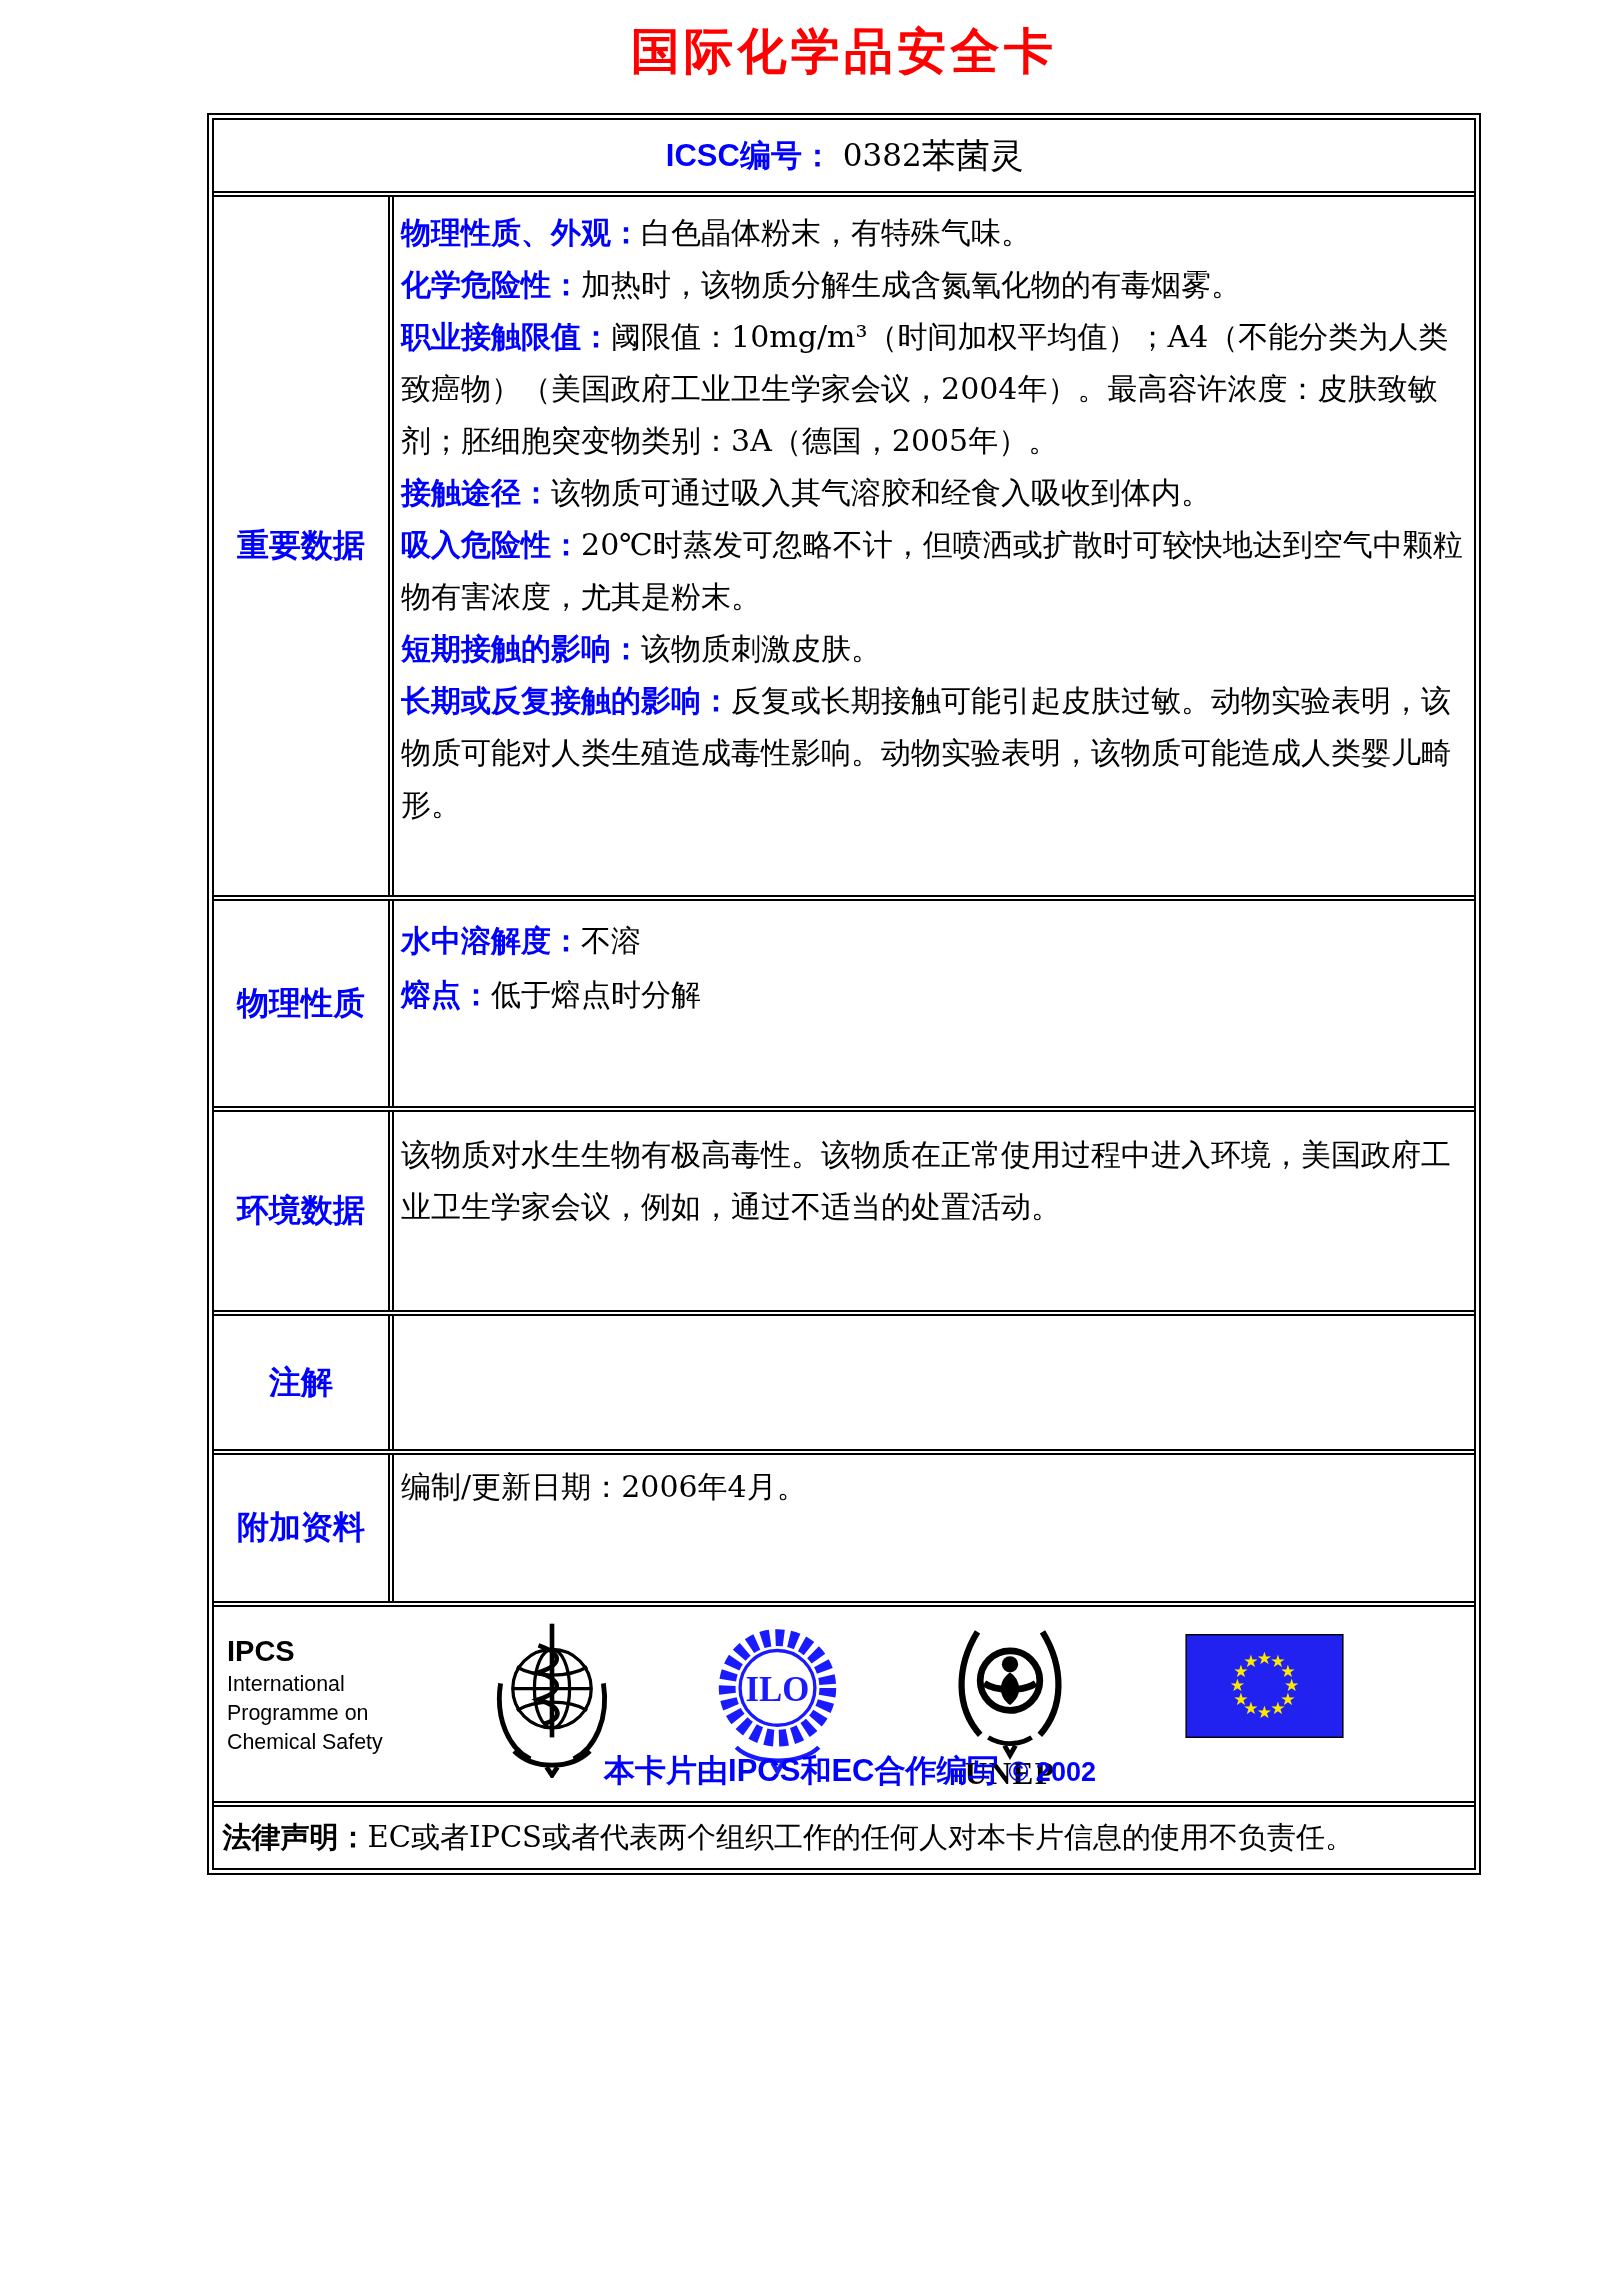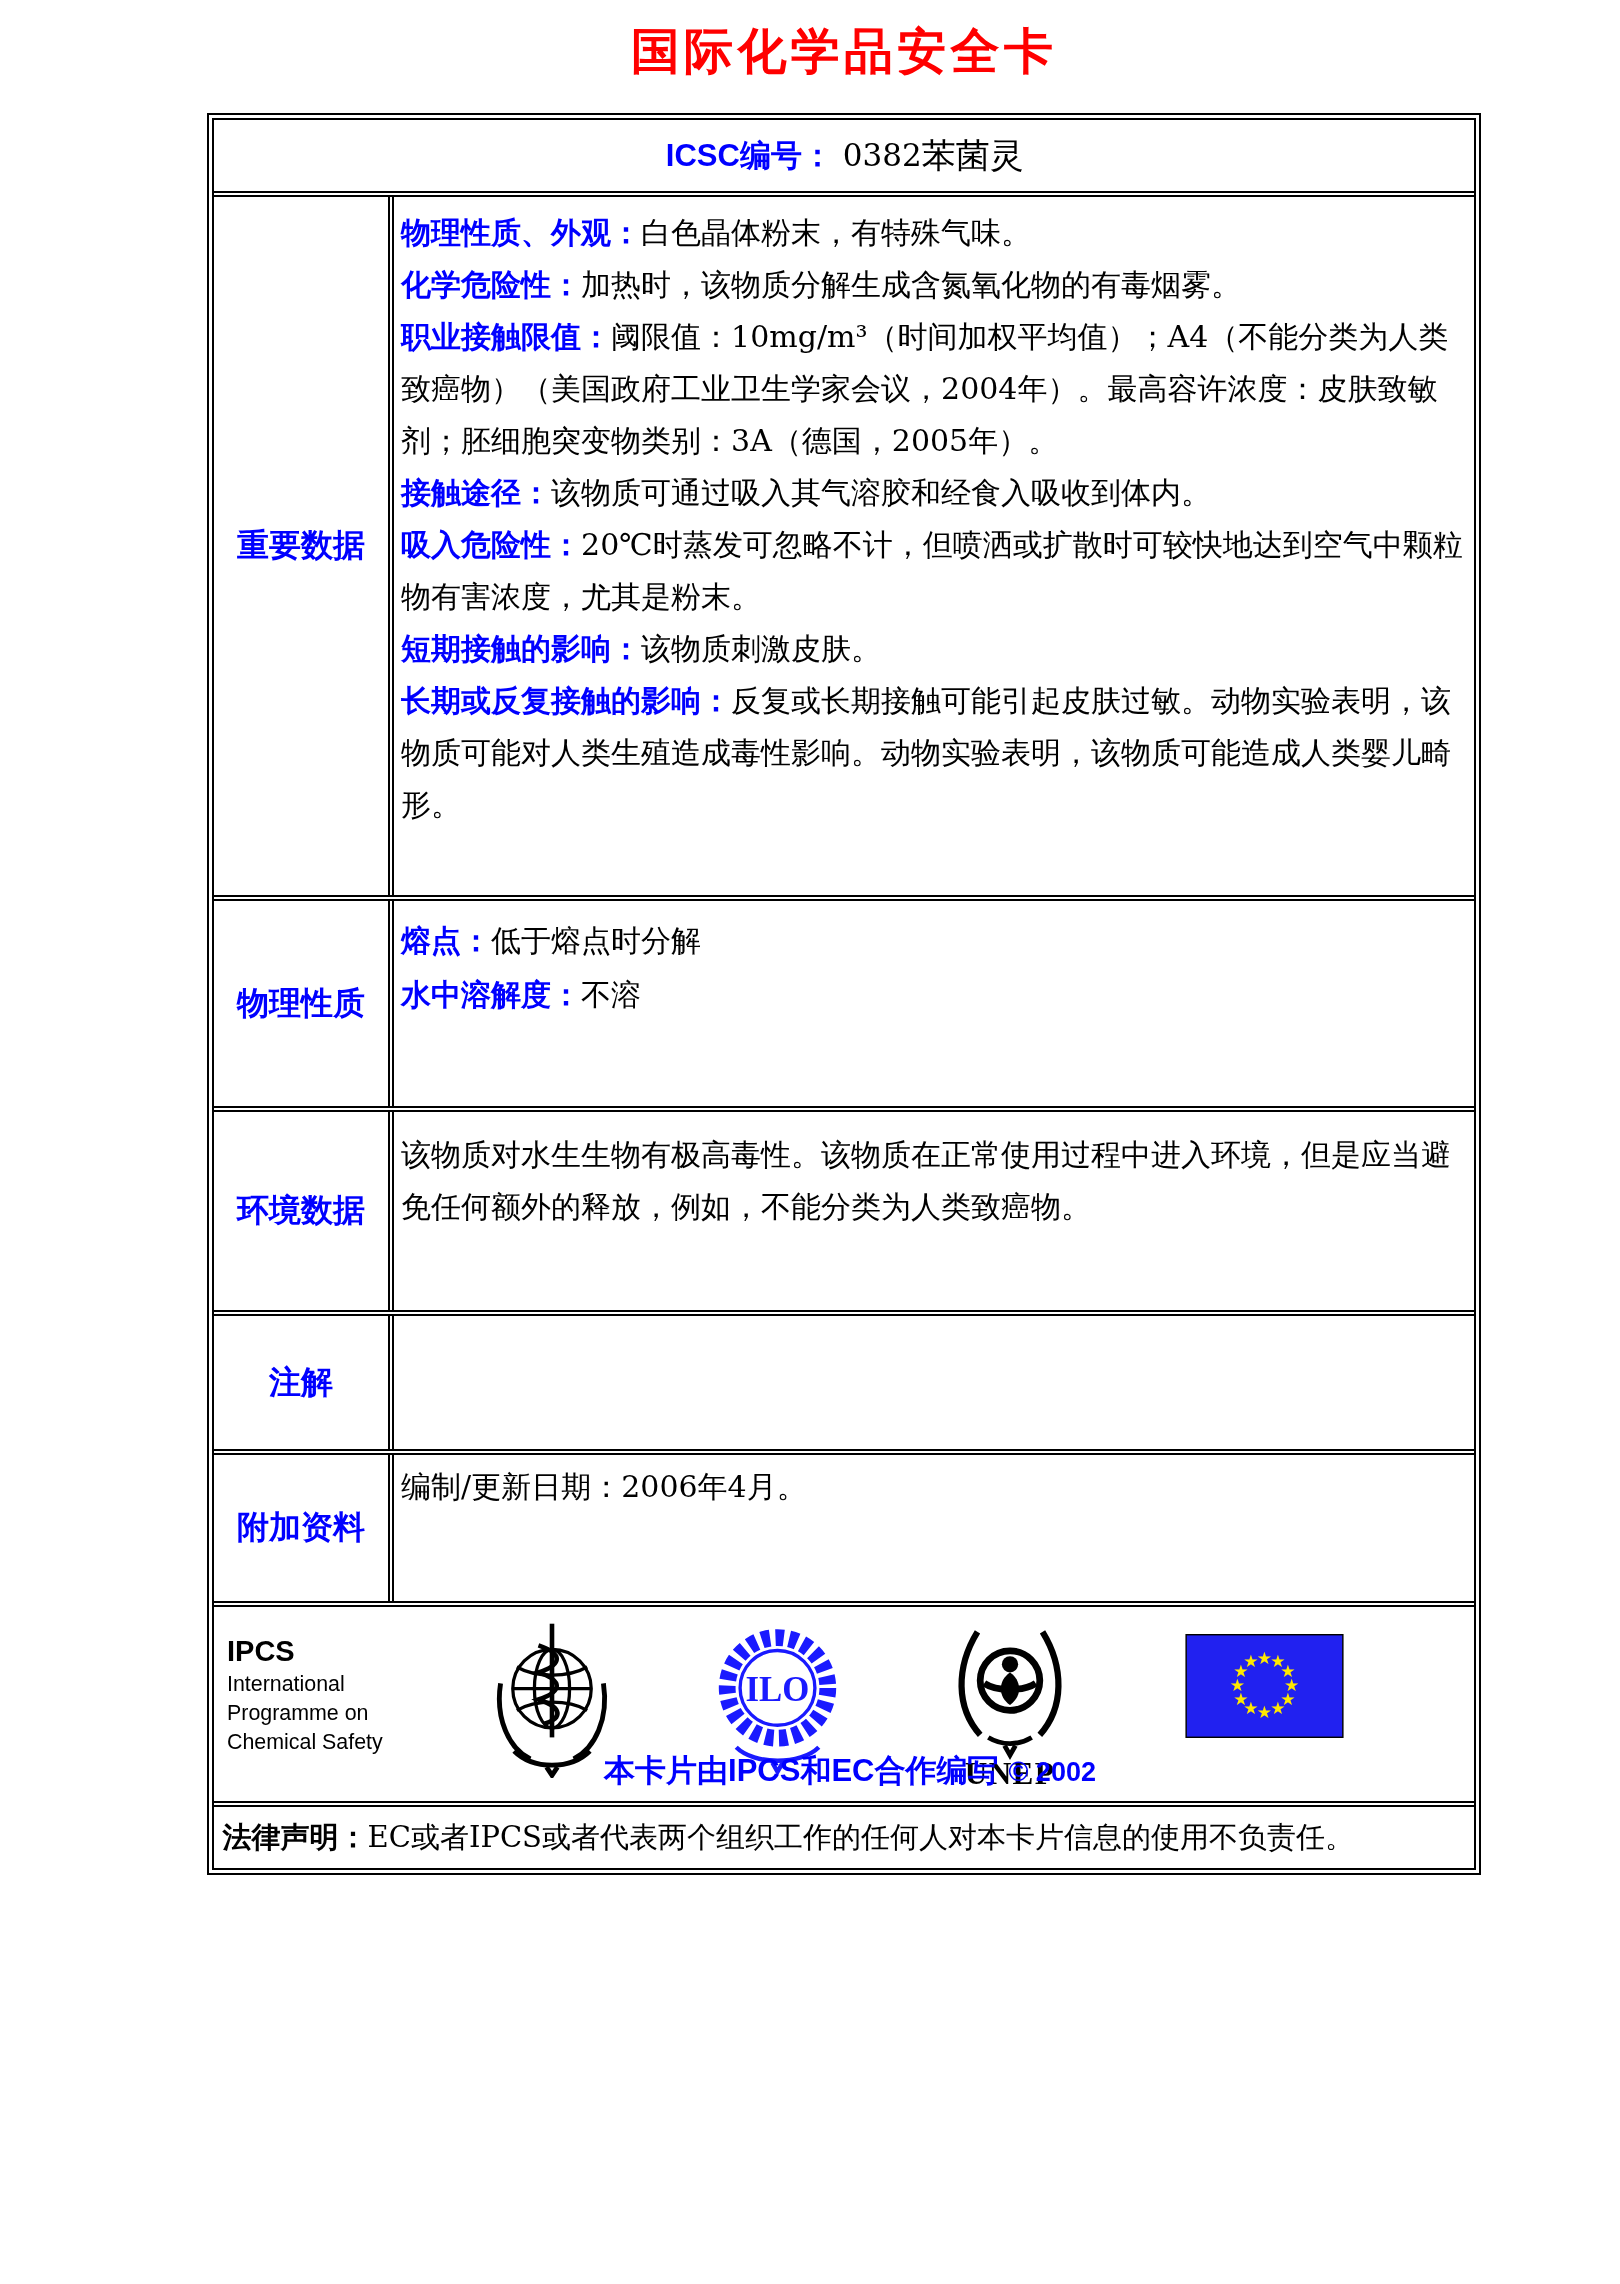--- a/index.html
+++ b/index.html
@@ -158,29 +158,29 @@
       <p><span class="k">接触途径：</span><span class="v">该物质可通过吸入其气溶胶和经食入吸收到体内。</span></p>
       <p><span class="k">吸入危险性：</span><span class="v">20℃时蒸发可忽略不计，但喷洒或扩散时可较快地达到空气中颗粒物有害浓度，尤其是粉末。</span></p>
       <p><span class="k">短期接触的影响：</span><span class="v">该物质刺激皮肤。</span></p>
       <p><span class="k">长期或反复接触的影响：</span><span class="v">反复或长期接触可能引起皮肤过敏。动物实验表明，该物质可能对人类生殖造成毒性影响。动物实验表明，该物质可能造成人类婴儿畸形。</span></p>
     </div>
   </div>
 
   <div class="row section h-physical">
     <div class="side">物理性质</div>
     <div class="content">
+      <p><span class="k">水中溶解度：</span><span class="v">不溶</span></p>
       <p><span class="k">熔点：</span><span class="v">低于熔点时分解</span></p>
-      <p><span class="k">水中溶解度：</span><span class="v">不溶</span></p>
     </div>
   </div>
 
   <div class="row section h-environment">
     <div class="side">环境数据</div>
     <div class="content">
-      <p><span class="v">该物质对水生生物有极高毒性。该物质在正常使用过程中进入环境，但是应当避免任何额外的释放，例如，不能分类为人类致癌物。</span></p>
+      <p><span class="v">该物质对水生生物有极高毒性。该物质在正常使用过程中进入环境，美国政府工业卫生学家会议，例如，通过不适当的处置活动。</span></p>
     </div>
   </div>
 
   <div class="row section h-notes">
     <div class="side">注解</div>
     <div class="content">
       <p><span class="v"></span></p>
     </div>
   </div>
 

